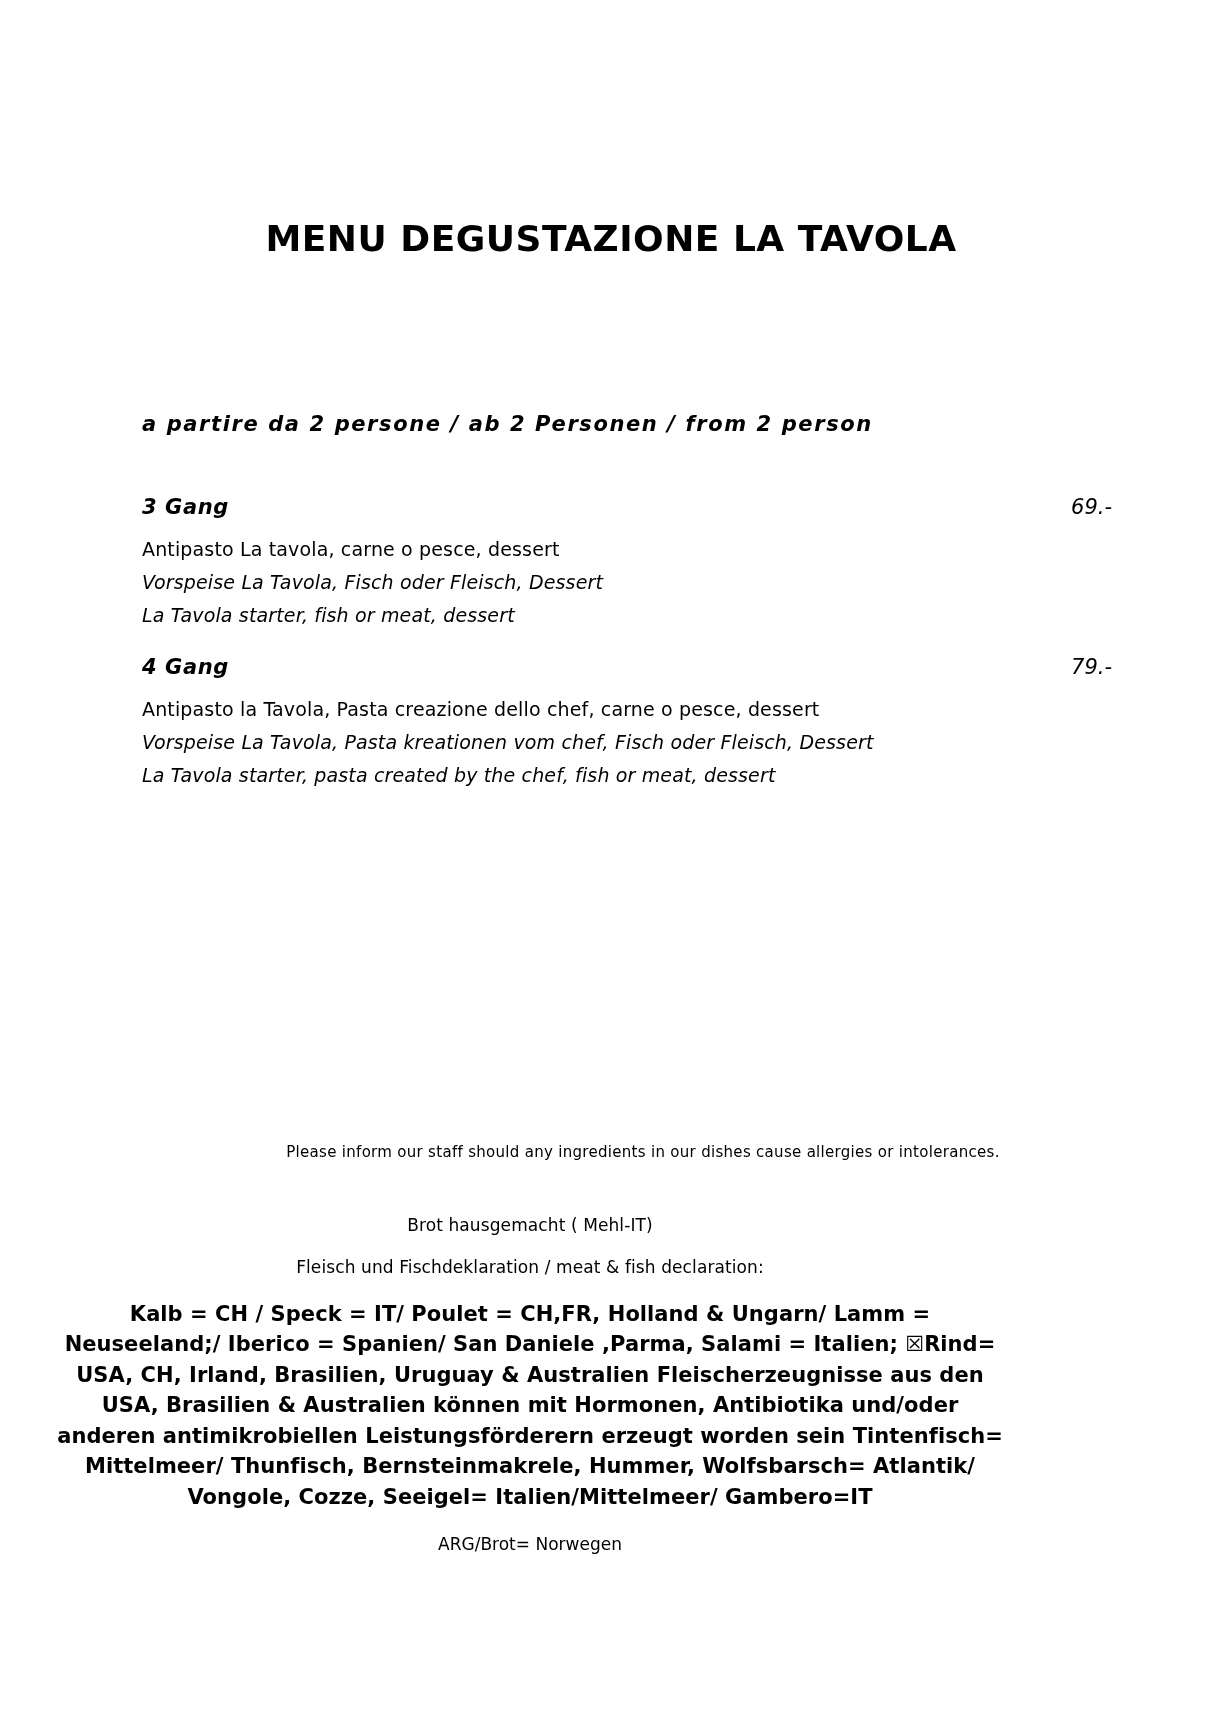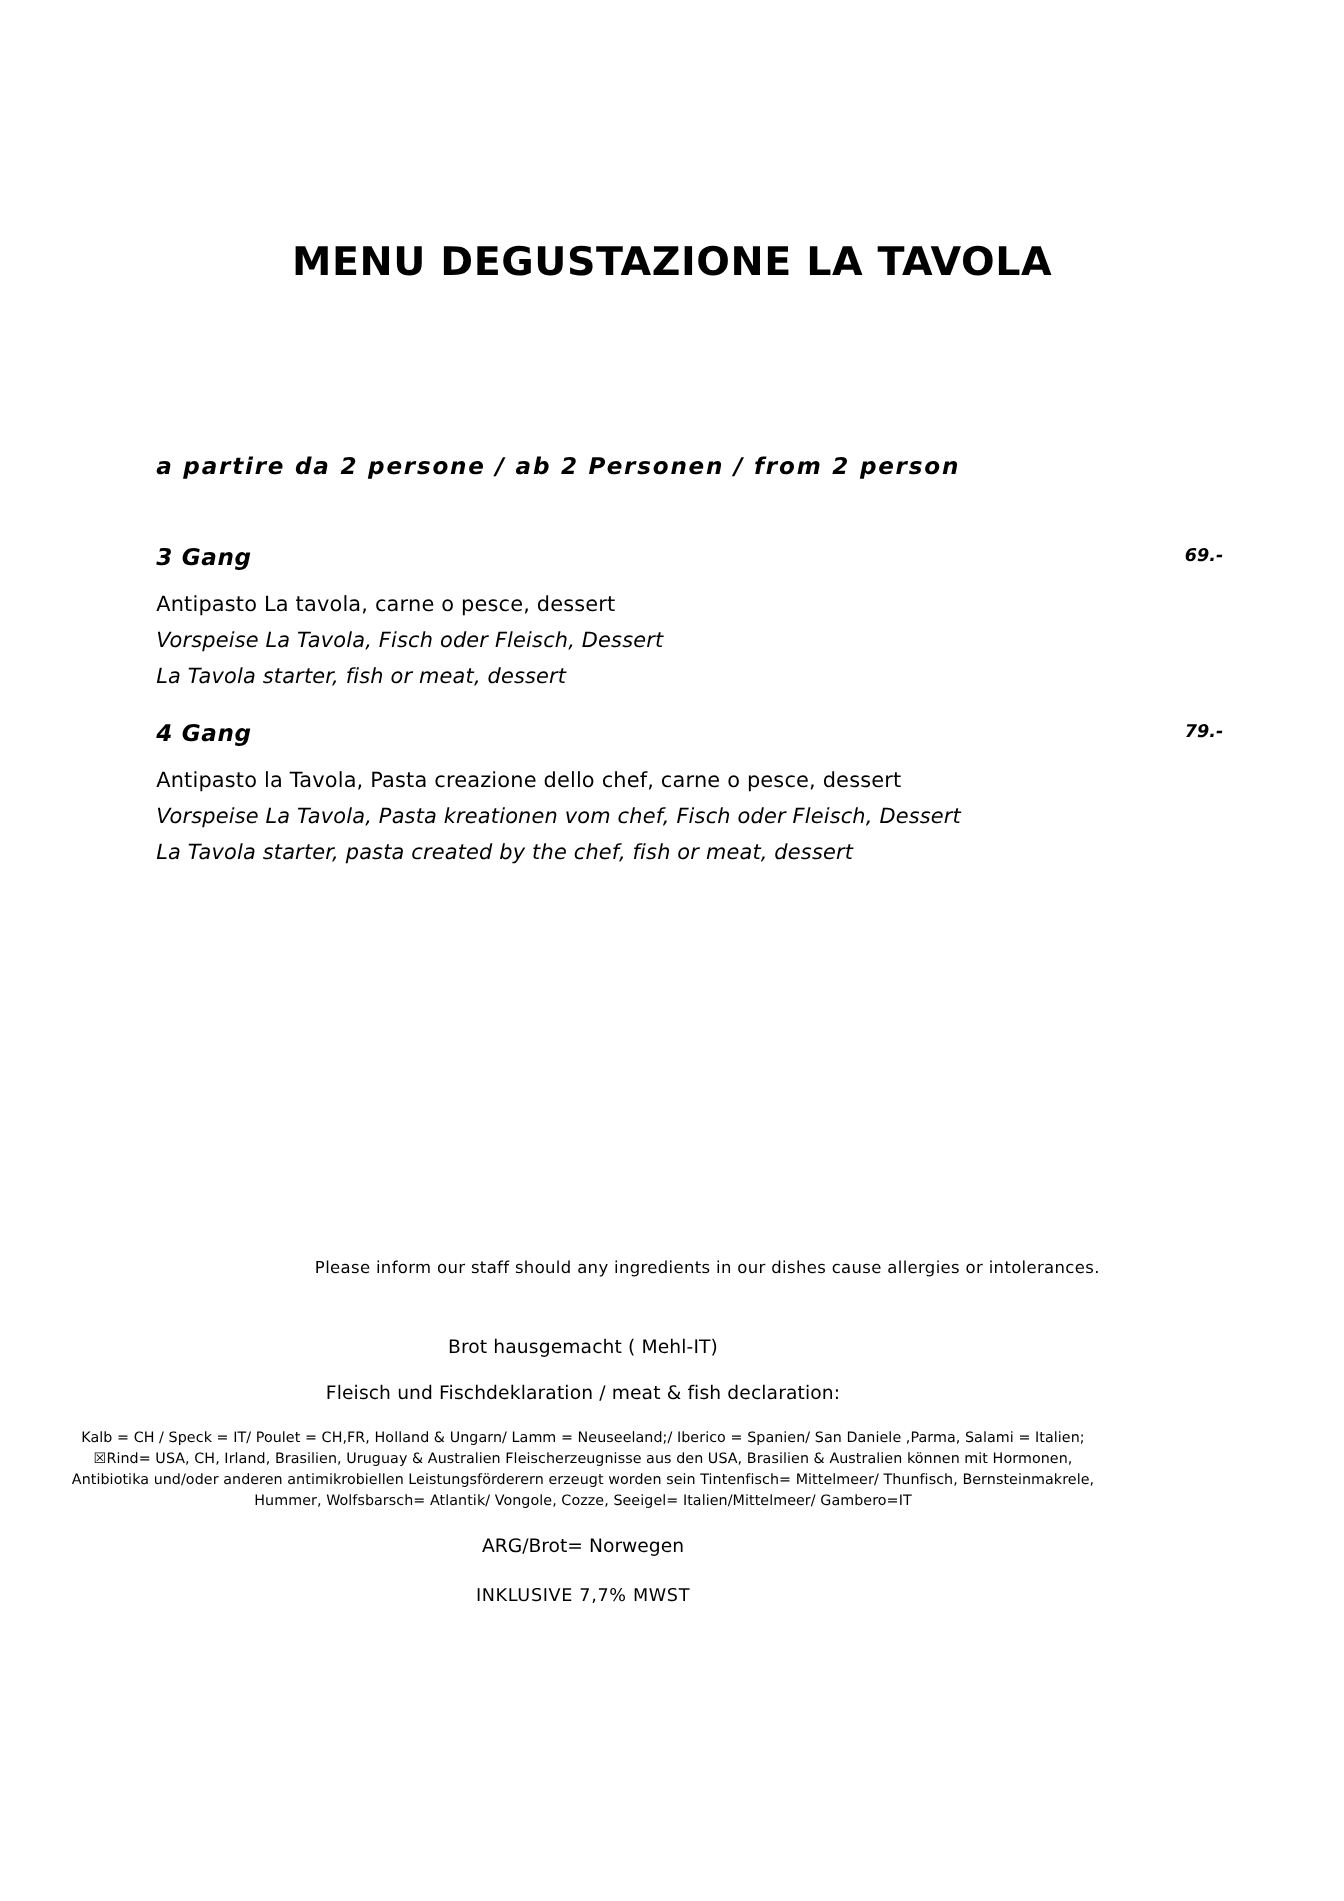--- a/index.html
+++ b/index.html
@@ -57,23 +57,23 @@
   .course-name {
     font-weight: bold;
     font-style: italic;
     font-size: 21px;
     letter-spacing: 0.6px;
   }
   .course-price {
     position: absolute;
     right: 0;
     top: 0;
-    font-weight: bold;
+    font-weight: normal;
     font-style: italic;
-    font-size: 16px;
+    font-size: 21px;
   }
   .line-it {
     font-size: 19px;
     margin-top: 9px;
     letter-spacing: 0.15px;
   }
   .line-de, .line-en {
     font-size: 19px;
     font-style: italic;
     margin-top: 11px;
@@ -97,25 +97,26 @@
     left: 0;
     width: 1060px;
     text-align: center;
   }
   .footer-line {
     font-size: 17px;
     margin-bottom: 22px;
     letter-spacing: 0.1px;
   }
   .decl-block {
-    font-size: 13px;
+    font-size: 21px;
     line-height: 1.45;
     margin: 0 auto 22px auto;
     width: 960px;
     letter-spacing: 0.05px;
+    font-weight: bold;
   }
   .footer-arg {
     font-size: 17px;
     margin-bottom: 24px;
   }
   .footer-mwst {
     font-size: 16px;
     letter-spacing: 0.6px;
   }
 </style>
@@ -148,16 +149,15 @@
     <div class="line-en">La Tavola starter, pasta created by the chef, fish or meat, dessert</div>
   </div>
 
   <div class="allergy">Please inform our staff should any ingredients in our dishes cause allergies or intolerances.</div>
 
   <div class="footer">
     <div class="footer-line">Brot hausgemacht ( Mehl-IT)</div>
     <div class="footer-line">Fleisch und Fischdeklaration / meat &amp; fish declaration:</div>
     <div class="decl-block">Kalb = CH / Speck = IT/ Poulet = CH,FR, Holland &amp; Ungarn/ Lamm = Neuseeland;/ Iberico = Spanien/ San Daniele ,Parma, Salami = Italien; ☒Rind= USA, CH, Irland, Brasilien, Uruguay &amp; Australien Fleischerzeugnisse aus den USA, Brasilien &amp; Australien können mit Hormonen, Antibiotika und/oder anderen antimikrobiellen Leistungsförderern erzeugt worden sein Tintenfisch= Mittelmeer/ Thunfisch, Bernsteinmakrele, Hummer, Wolfsbarsch= Atlantik/ Vongole, Cozze, Seeigel= Italien/Mittelmeer/ Gambero=IT</div>
     <div class="footer-arg">ARG/Brot= Norwegen</div>
-    <div class="footer-mwst">INKLUSIVE 7,7% MWST</div>
   </div>
 
 </div>
 
 </body></html>

